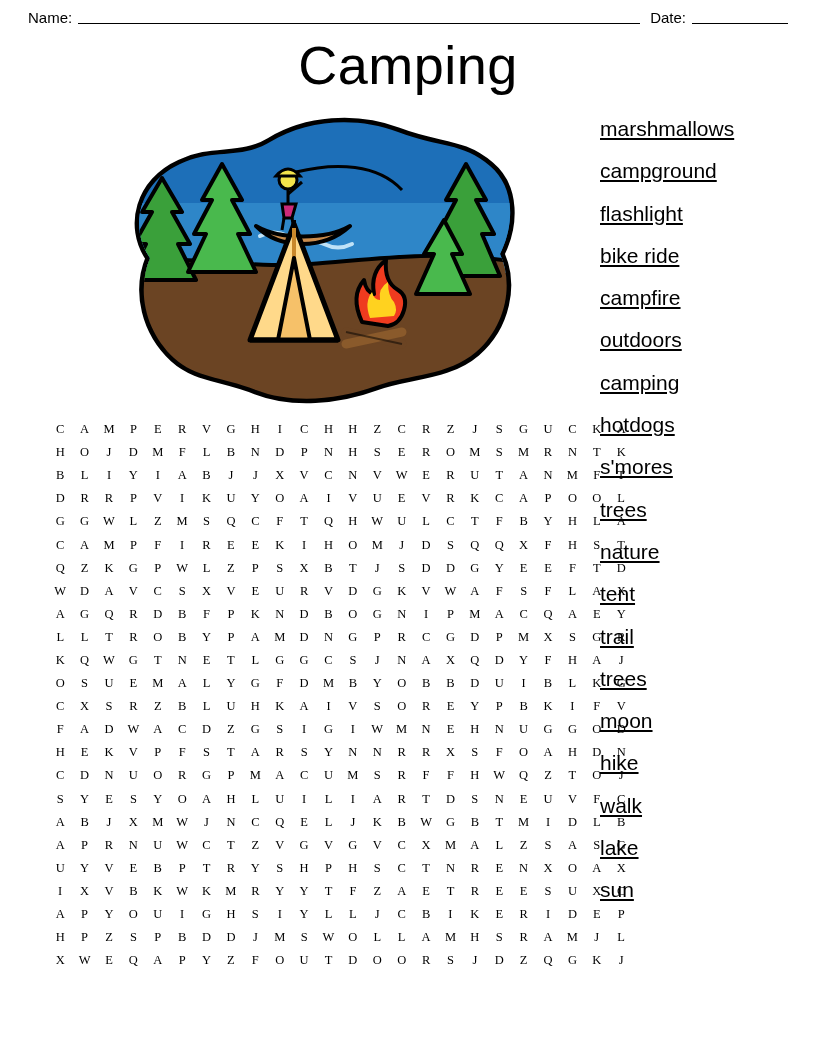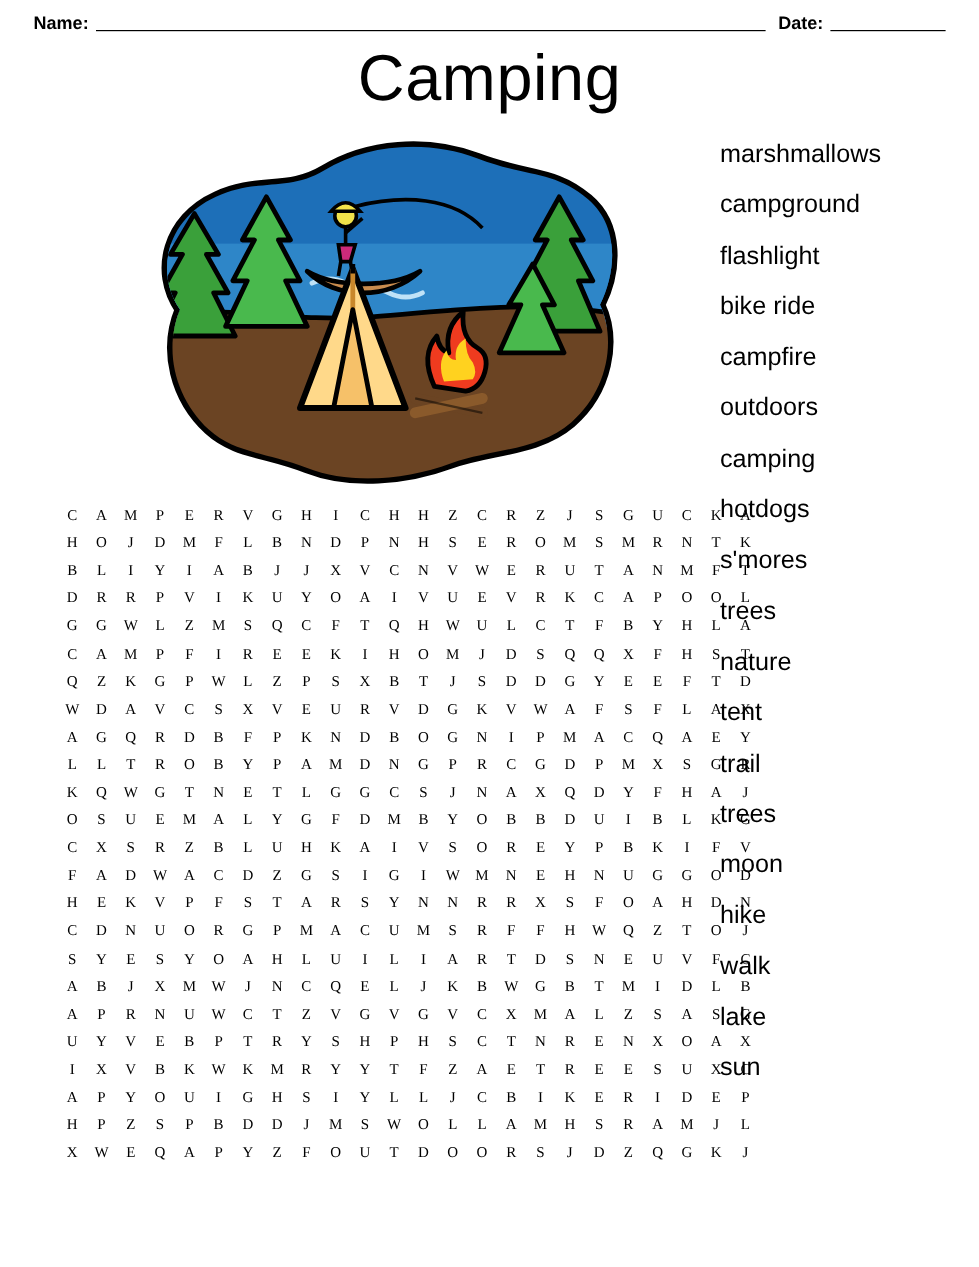--- a/index.html
+++ b/index.html
@@ -17,23 +17,23 @@
   }
 
   
   .header {
     position: absolute;
     top: 0px;
     left: 0px;
     width: 816px;
     height: 28px;
     display: flex;
-    align-items: flex-end;
+    align-items: center;
     font-size: 15px;
-    font-weight: bold;
+    font-weight: normal;
     padding: 6px 28px 0 28px;
     box-sizing: border-box;
   }
   .header .name-label { margin-right: 4px; }
   .header .name-line {
     flex: 1 1 auto;
     border-bottom: 1px solid #000;
     height: 14px;
     margin: 0 10px 2px 2px;
   }
@@ -87,20 +87,21 @@
     text-align: center;
     flex: 0 0 auto;
   }
 
   
   .wordlist {
     position: absolute;
     left: 600px;
     top: 108px;
     width: 210px;
+    text-decoration: underline;
   }
   .word {
     font-size: 21px;
     line-height: 42.3px;
     font-family: "Liberation Sans", sans-serif;
     color: #000;
     white-space: nowrap;
   }
 </style>
 </head>

